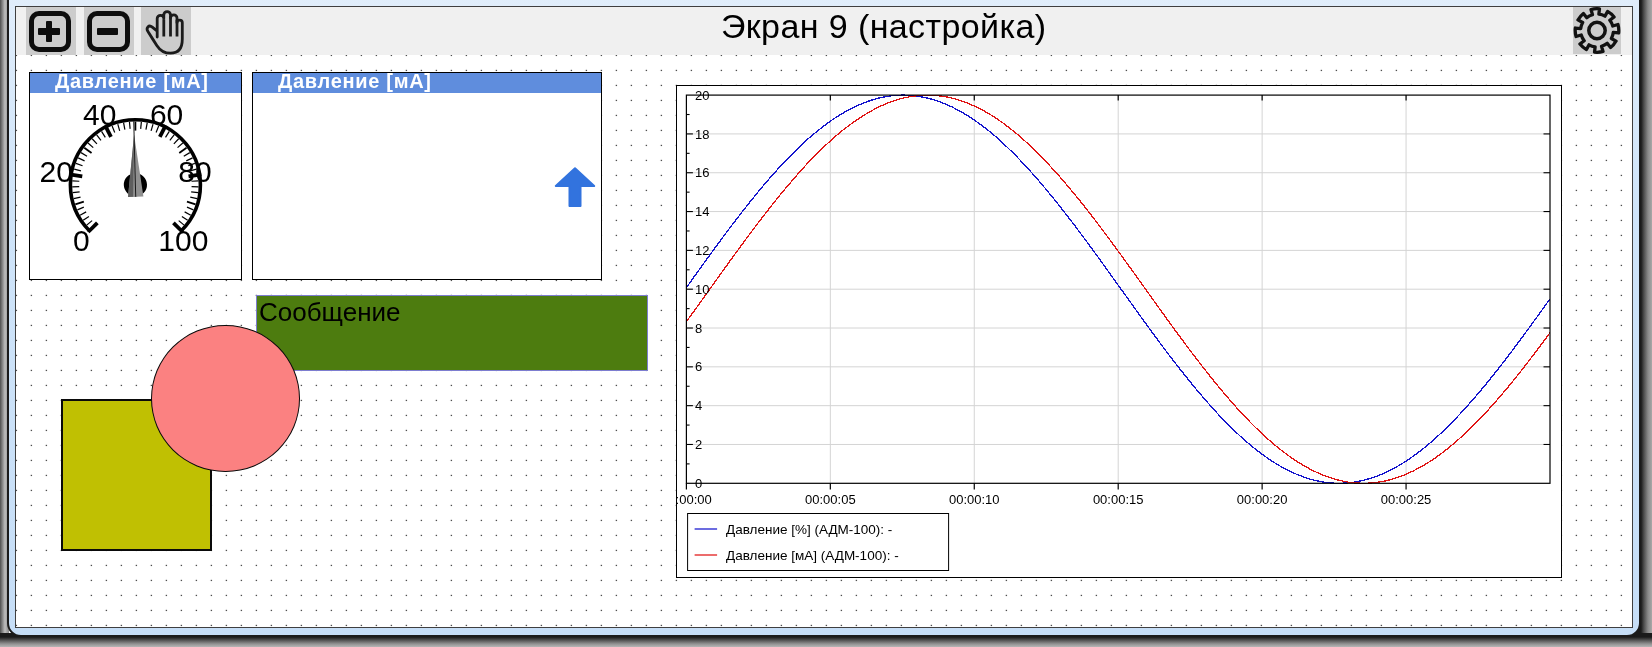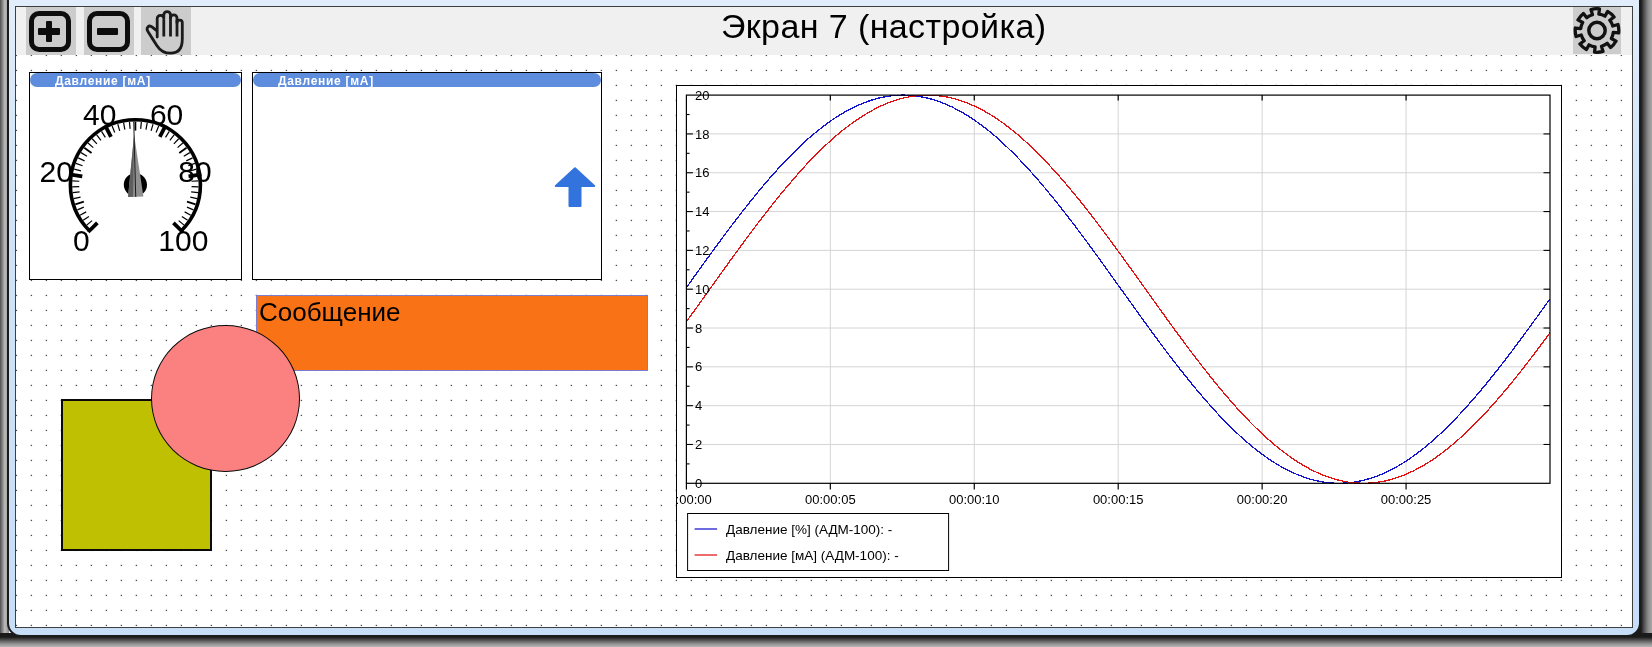--- a/index.html
+++ b/index.html
@@ -11,22 +11,22 @@
 #content { left:15px; top:6px; width:1618px; height:622px; background:#fff; border:1px solid #3f3f3f;
   background-image: radial-gradient(circle, #121212 0.78px, rgba(0,0,0,0) 1.02px);
   background-size:15px 15px; background-position:-7.2px 40.9px; }
 #toolbar { left:16px; top:7px; width:1616px; height:48px; background:#f0f0f0; }
 .btnbg { position:absolute; top:0; width:50px; height:48px; background:#ccc; }
 .sqbtn { position:absolute; left:3px; top:4px; width:42.5px; height:40.5px; border:5.8px solid #0d0d0d; border-radius:10px; }
 .sqbtn .h { position:absolute; left:4.7px; top:12.4px; width:21.5px; height:6.2px; background:#0d0d0d; border-radius:1px; }
 .sqbtn .v { position:absolute; left:12.35px; top:4.7px; width:6.2px; height:21.5px; background:#0d0d0d; border-radius:1px; }
 #title { left:721px; top:7px; width:322px; height:36px; font-size:34px; letter-spacing:0.4px; color:#000; text-align:center; white-space:nowrap; }
 .widget { position:absolute; background:#fff; border:1px solid #000; }
-.whead { height:14px; background:#5f8ddd; color:#fff; font-size:12px; font-weight:bold; line-height:17.5px; padding-left:25px; letter-spacing:0.7px;border-radius:7px; }
-#msg { left:256px; top:295px; width:392px; height:76px; background:#f97316; border:1px solid #7d7dd0; font-size:26px; padding:1px 0 0 2px; color:#000; }
+.whead { height:20px; background:#5f8ddd; color:#fff; font-size:20px; font-weight:bold; line-height:17.5px; padding-left:25px; letter-spacing:0.7px; }
+#msg { left:256px; top:295px; width:392px; height:76px; background:#4d7c0f; border:1px solid #7d7dd0; font-size:26px; padding:1px 0 0 2px; color:#000; }
 #sq { left:61px; top:399px; width:151px; height:152px; background:#c0c002; border:2px solid #0a0a0a; }
 #circ { left:151px; top:325px; width:148.5px; height:147px; background:#fb8181; border:1.2px solid #0a0a0a; border-radius:50%; }
 #chart { left:676px; top:85px; width:886px; height:493px; background:#fff; border:1px solid #000; }
 #disp31 { position:absolute; left:0; top:18px; width:348px; height:187px; text-align:center; font-size:100px; font-weight:bold; line-height:186px; letter-spacing:6px; text-indent:6px; }
 </style></head><body>
 <div id="stage">
   <div class="abs" id="shL"></div>
   <div class="abs" id="shR"></div>
   <div class="abs" id="shB"></div>
   <div class="abs" id="frame"></div>
@@ -65,21 +65,21 @@
 <line x1="36.0" y1="12.8" x2="36.0" y2="29.5" stroke="#1b1b1b" stroke-width="2.8"></line>
 </svg>
       </div>
     <div class="btnbg" style="left:1557px;width:48px;height:47px">
         <svg width="48" height="47" viewBox="0 0 48 47" style="position:absolute;left:0;top:0">
 <path d="M 17.99 2.54 A 21.8 21.8 0 0 1 26.47 1.84 L 25.86 7.21 A 16.4 16.4 0 0 1 31.95 9.16 L 34.57 4.43 A 21.8 21.8 0 0 1 41.06 9.93 L 36.83 13.29 A 16.4 16.4 0 0 1 39.76 18.98 L 44.96 17.49 A 21.8 21.8 0 0 1 45.66 25.97 L 40.29 25.36 A 16.4 16.4 0 0 1 38.34 31.45 L 43.07 34.07 A 21.8 21.8 0 0 1 37.57 40.56 L 34.21 36.33 A 16.4 16.4 0 0 1 28.52 39.26 L 30.01 44.46 A 21.8 21.8 0 0 1 21.53 45.16 L 22.14 39.79 A 16.4 16.4 0 0 1 16.05 37.84 L 13.43 42.57 A 21.8 21.8 0 0 1 6.94 37.07 L 11.17 33.71 A 16.4 16.4 0 0 1 8.24 28.02 L 3.04 29.51 A 21.8 21.8 0 0 1 2.34 21.03 L 7.71 21.64 A 16.4 16.4 0 0 1 9.66 15.55 L 4.93 12.93 A 21.8 21.8 0 0 1 10.43 6.44 L 13.79 10.67 A 16.4 16.4 0 0 1 19.48 7.74 L 17.99 2.54 Z" fill="none" stroke="#111" stroke-width="3.3" stroke-linejoin="round"></path>
 <circle cx="24" cy="23.5" r="8.2" fill="none" stroke="#111" stroke-width="3.5"></circle>
 </svg>
       </div>
   </div>
-  <div class="abs" id="title">Экран 7 (настройка)</div>
+  <div class="abs" id="title">Экран 9 (настройка)</div>
 
   <div class="widget" style="left:29px;top:72px;width:213px;height:208px">
     <div class="whead">Давление [мА]</div>
     <svg width="211" height="187" viewBox="0 0 211 187" style="position:absolute;left:0;top:18px" font-family="Liberation Sans, sans-serif">
         <path d="M 59.44 139.76 A 65.0 65.0 0 1 1 151.36 139.76" fill="none" stroke="#000" stroke-width="3.6"></path>
         <line x1="58.17" y1="141.03" x2="67.36" y2="131.84" stroke="#000" stroke-width="3.8"></line>
         <line x1="56.70" y1="134.09" x2="62.10" y2="129.62" stroke="#000" stroke-width="1.2"></line>
         <line x1="53.13" y1="129.32" x2="58.92" y2="125.39" stroke="#000" stroke-width="1.2"></line>
         <line x1="50.02" y1="124.25" x2="56.15" y2="120.87" stroke="#000" stroke-width="1.2"></line>
         <line x1="47.40" y1="118.90" x2="53.82" y2="116.12" stroke="#000" stroke-width="1.2"></line>

